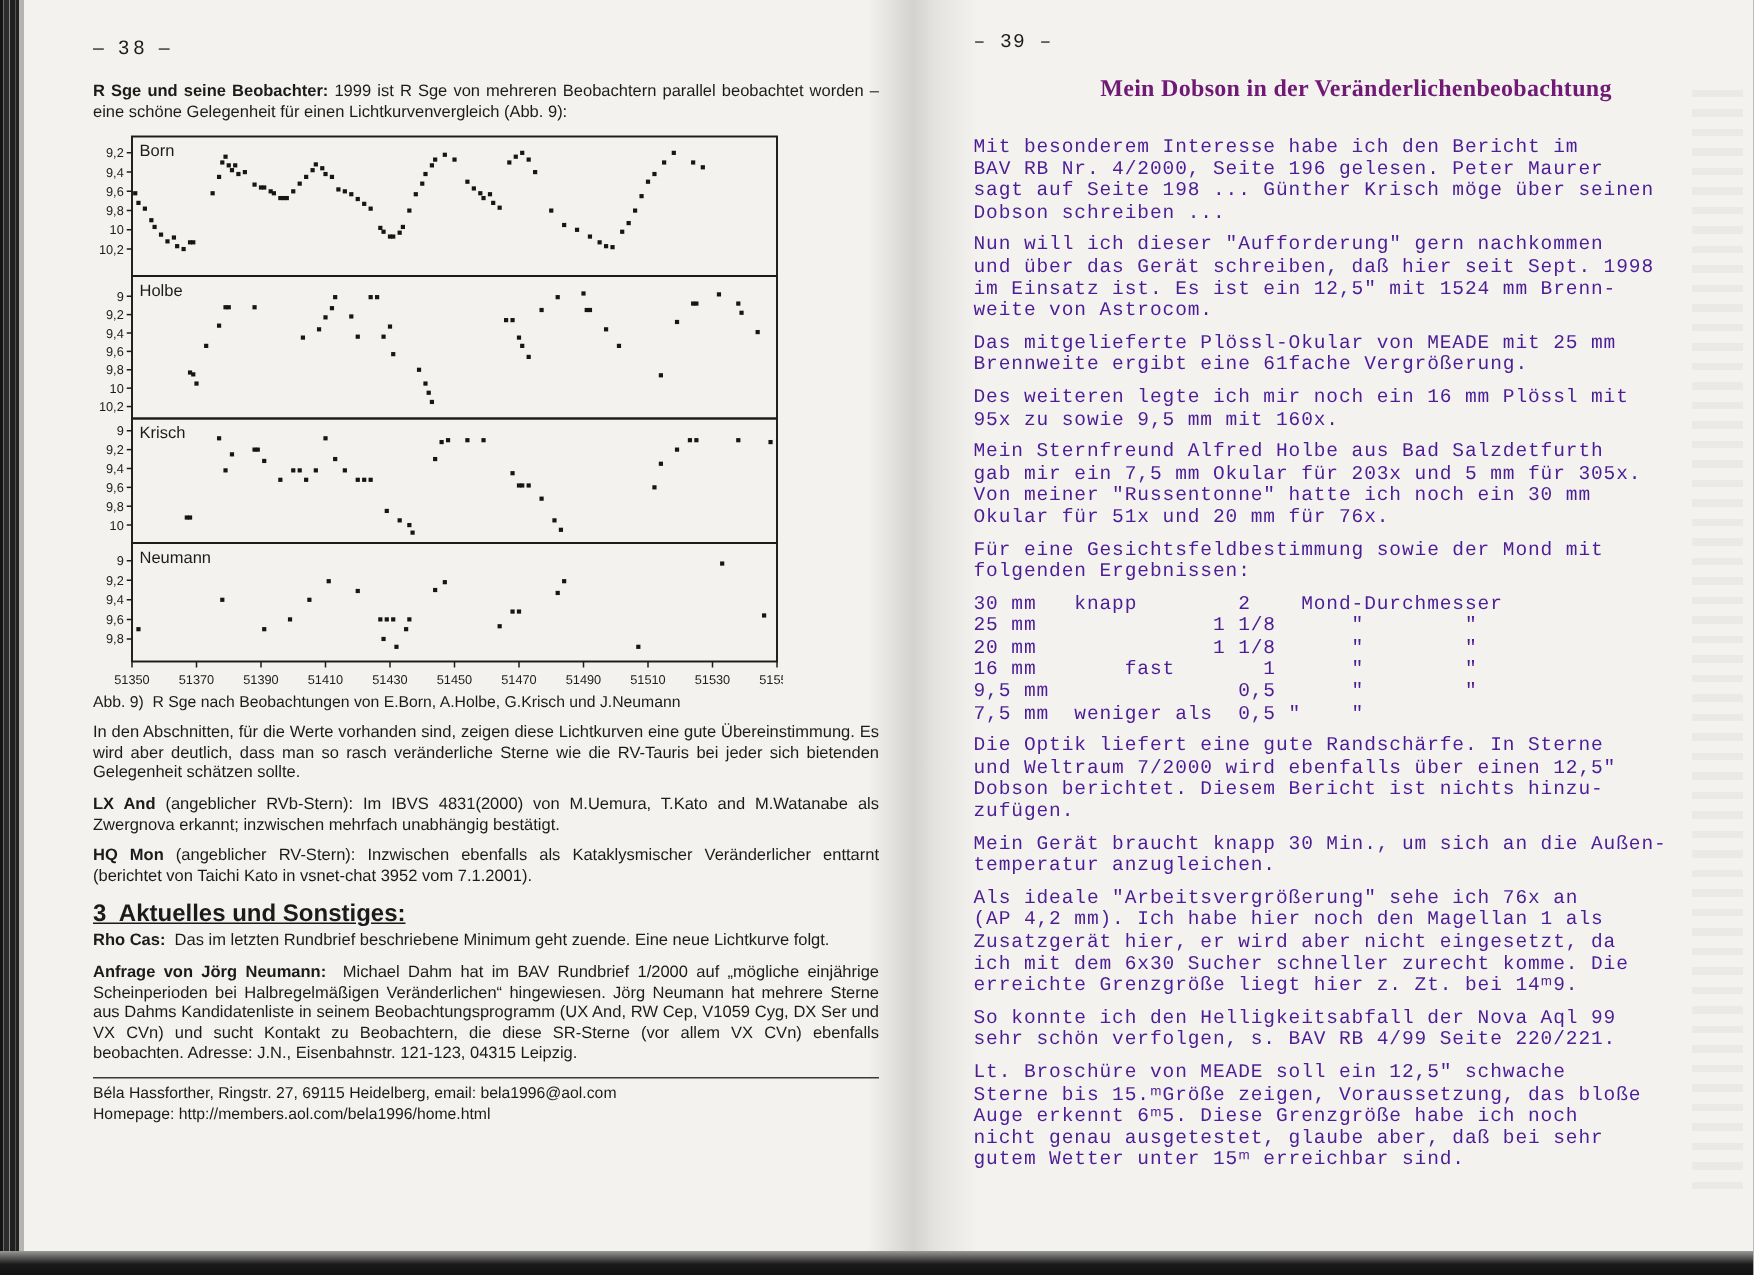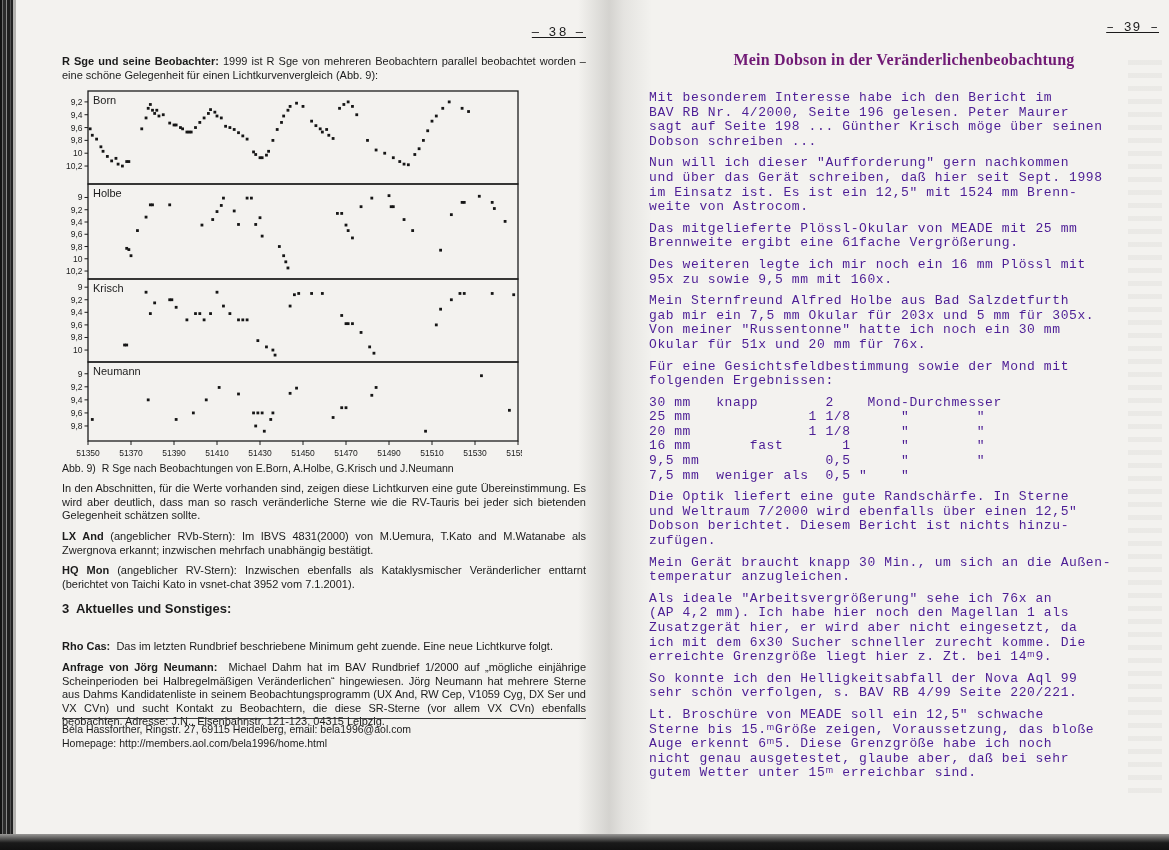--- a/index.html
+++ b/index.html
@@ -9,27 +9,27 @@
     background:repeating-linear-gradient(90deg,#141414 0 2px,#6e6e6e 2px 3px,#2c2c2c 3px 6px,#8a8a8a 6px 7px,#1f1f1f 7px 10px,#555 10px 11px,#222 11px 13px,#b5b4b1 13px 16px);}
   .bottom-bar{position:absolute;left:0;top:834px;width:1169px;height:16px;
     background:linear-gradient(180deg,#9a9997 0,#1a1a1a 55%,#111 100%);}
   .gutter{position:absolute;left:578px;top:0;width:74px;height:834px;
     background:linear-gradient(90deg,rgba(140,138,133,0) 0%,rgba(140,138,133,0.30) 42%,rgba(140,138,133,0.14) 62%,rgba(140,138,133,0) 100%);}
   .bleed{position:absolute;left:1128px;top:60px;width:34px;height:740px;opacity:0.5;
     background:repeating-linear-gradient(180deg,rgba(120,118,112,0.14) 0 5px,rgba(120,118,112,0) 5px 13px);}
   .page{position:absolute;}
   .page.left{left:62px;top:24px;width:524px;}
   .page.right{left:649px;top:20px;width:510px;}
-  .pagenum{text-align:right;font-size:13px;letter-spacing:3px;margin:0 0 16px 0;text-decoration:underline;}
+  .pagenum{text-align:left;font-size:13px;letter-spacing:3px;margin:0 0 16px 0;}
   .pagenum.mono{font-family:"Liberation Mono",monospace;letter-spacing:1px;}
   .sans{font-size:11px;line-height:13.6px;margin:0 0 7px 0;}
   .just{text-align:justify;}
   .chart{display:block;margin:2px 0 0 0;}
   .caption{width:460px;text-align:left;font-size:10.5px;margin:1px 0 8px 0;}
-  .heading{font-size:13px;font-weight:bold;margin:10px 0 24px 0;}
+  .heading{font-size:16px;font-weight:bold;margin:10px 0 2px 0;text-decoration:underline;}
   .footer{position:absolute;left:0;right:0;top:694px;font-size:10.5px;line-height:14px;}
   .footer .rule{border-top:1.2px solid #3a3a3a;margin-bottom:3px;}
   .title{font-family:"Liberation Serif",serif;font-weight:bold;font-size:16px;
          text-align:center;margin:4px 0 22px 0;letter-spacing:0.2px;color:#701a75;}
   .tt{font-family:"Liberation Mono",monospace;font-size:13px;line-height:14.6px;
       letter-spacing:0.6px;white-space:pre;color:#4c1d95;margin:0 0 7px 0;}
 </style>
 </head>
 <body>
 

